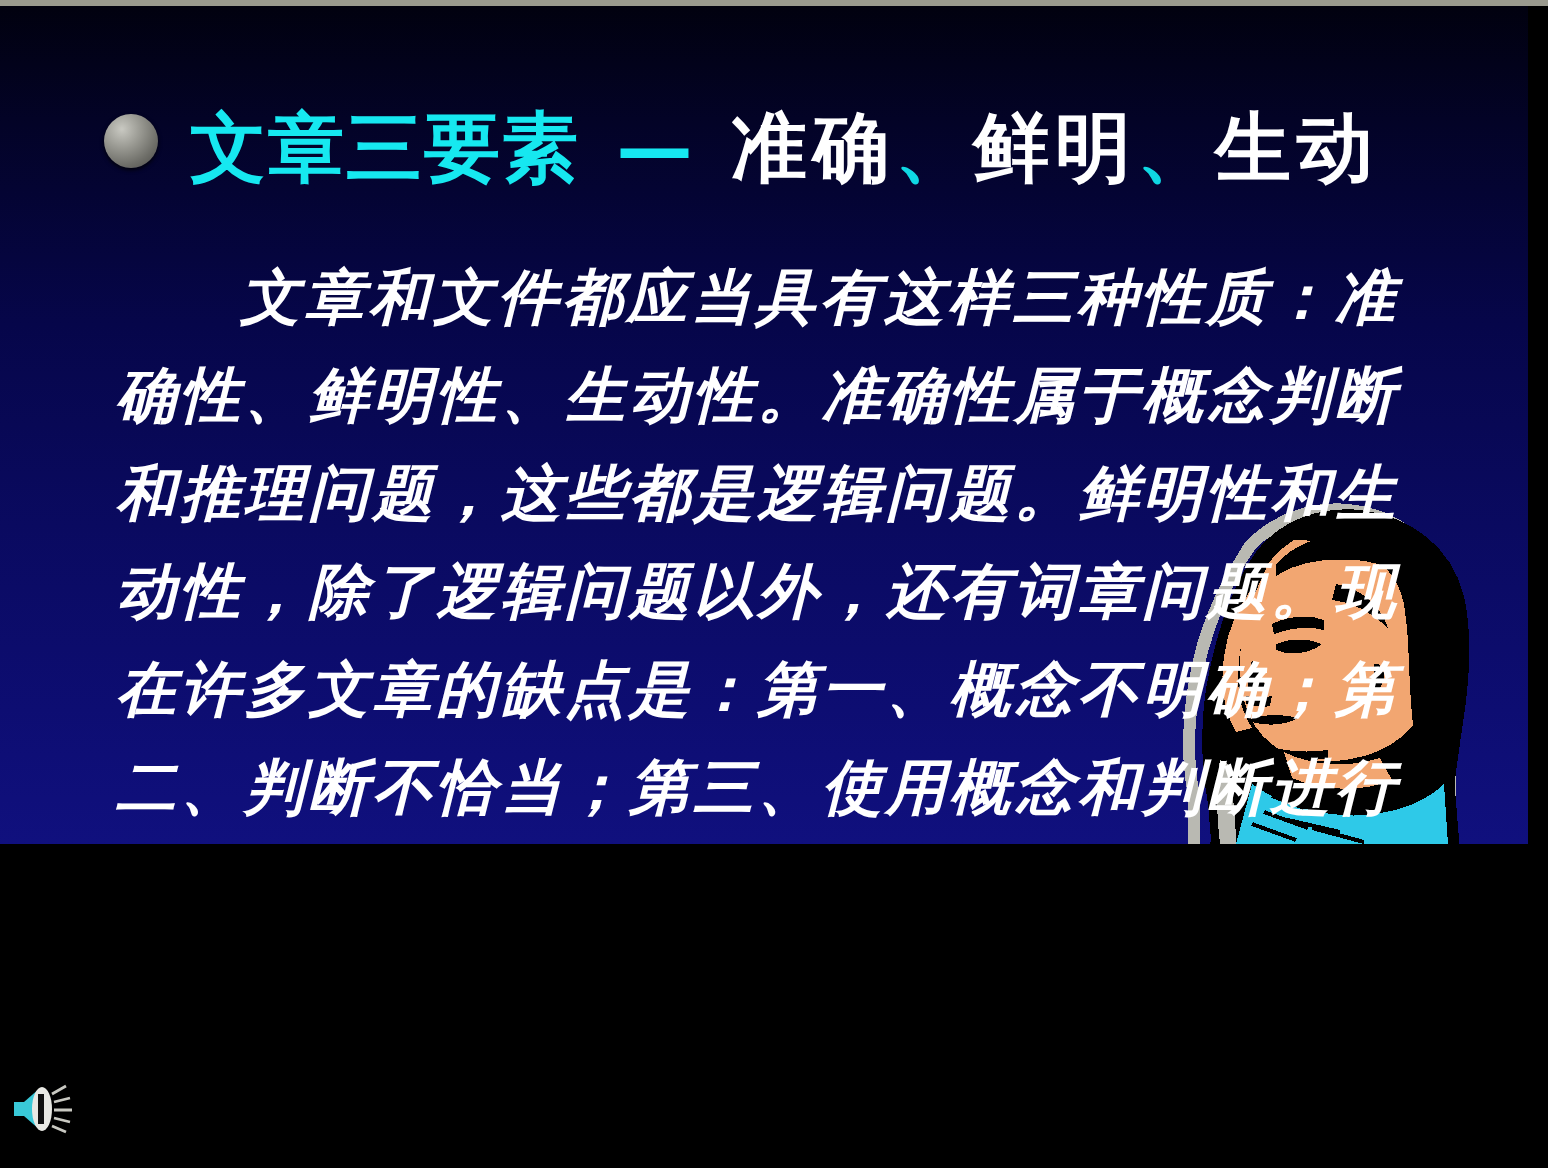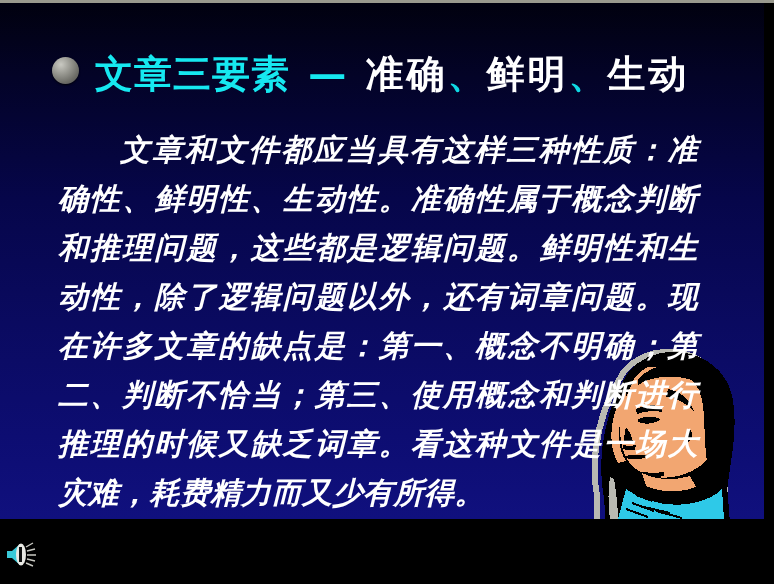--- a/index.html
+++ b/index.html
@@ -49,21 +49,21 @@
     width: 774px; height: 13px;
     background: #000000;
     z-index: 35;
   }
 
   
   #canvas {
     position: absolute;
     left: 0; top: 3px;
     width: 764px;
-    height: 516px;
+    height: 419px;
     background: linear-gradient(to bottom,
         #01010f 0%,
         #030327 14%,
         #06064a 38%,
         #0a0a60 62%,
         #0d0d72 84%,
         #10107e 100%);
     overflow: hidden;
   }
 

